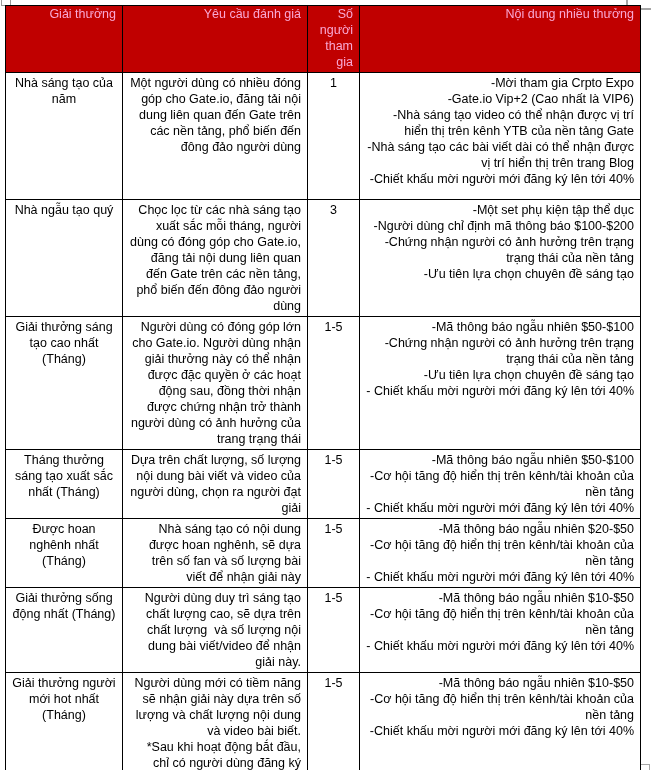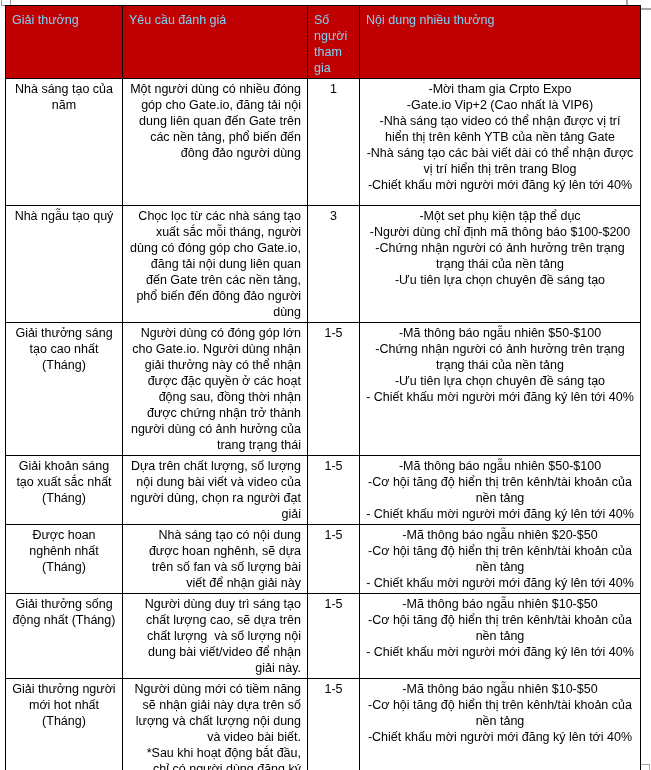--- a/index.html
+++ b/index.html
@@ -27,28 +27,28 @@
     padding: 2px 6px 2px 6px;
     font-size: 12.5px;
     line-height: 16px;
     color: #000000;
     font-weight: normal;
     overflow: hidden;
     word-wrap: break-word;
   }
   .doc-table th {
     background: #C00000;
-    color: #7dd3fc;
-    text-align: left;
-    padding-top: 6px;
+    color: #f9a8d4;
+    text-align: right;
+    padding-top: 0;
   }
   .cell-award { text-align: center; }
   .cell-req { text-align: right; white-space: pre-wrap; }
   .cell-num { text-align: center; }
-  .cell-content { text-align: center; white-space: pre-wrap; padding-left: 5px; }
+  .cell-content { text-align: right; white-space: pre-wrap; padding-left: 5px; }
   
   .move-handle {
     position: absolute;
     left: 1px;
     top: -4px;
     width: 8px;
     height: 8px;
     border: 1px solid #9a9a9a;
     background: #ffffff;
   }
@@ -118,21 +118,21 @@
     <tr style="height:129px">
       <td class="cell-award">Giải thưởng sáng tạo cao nhất (Tháng)</td>
       <td class="cell-req">Người dùng có đóng góp lớn cho Gate.io. Người dùng nhận giải thưởng này có thể nhận được đặc quyền ở các hoạt động sau, đồng thời nhận được chứng nhận trở thành người dùng có ảnh hưởng của trang trạng thái</td>
       <td class="cell-num">1-5</td>
       <td class="cell-content">-Mã thông báo ngẫu nhiên $50-$100
 -Chứng nhận người có ảnh hưởng trên trạng trạng thái của nền tảng
 -Ưu tiên lựa chọn chuyên đề sáng tạo
 - Chiết khấu mời người mới đăng ký lên tới 40%</td>
     </tr>
     <tr style="height:65px">
-      <td class="cell-award">Giải khoản sáng tạo xuất sắc nhất (Tháng)</td>
+      <td class="cell-award">Tháng thưởng sáng tạo xuất sắc nhất (Tháng)</td>
       <td class="cell-req">Dựa trên chất lượng, số lượng nội dung bài viết và video của người dùng, chọn ra người đạt giải</td>
       <td class="cell-num">1-5</td>
       <td class="cell-content">-Mã thông báo ngẫu nhiên $50-$100
 -Cơ hội tăng độ hiển thị trên kênh/tài khoản của nền tảng
 - Chiết khấu mời người mới đăng ký lên tới 40%</td>
     </tr>
     <tr style="height:65px">
       <td class="cell-award">Được hoan nghênh nhất (Tháng)</td>
       <td class="cell-req">Nhà sáng tạo có nội dung được hoan nghênh, sẽ dựa trên số fan và số lượng bài viết để nhận giải này</td>
       <td class="cell-num">1-5</td>

